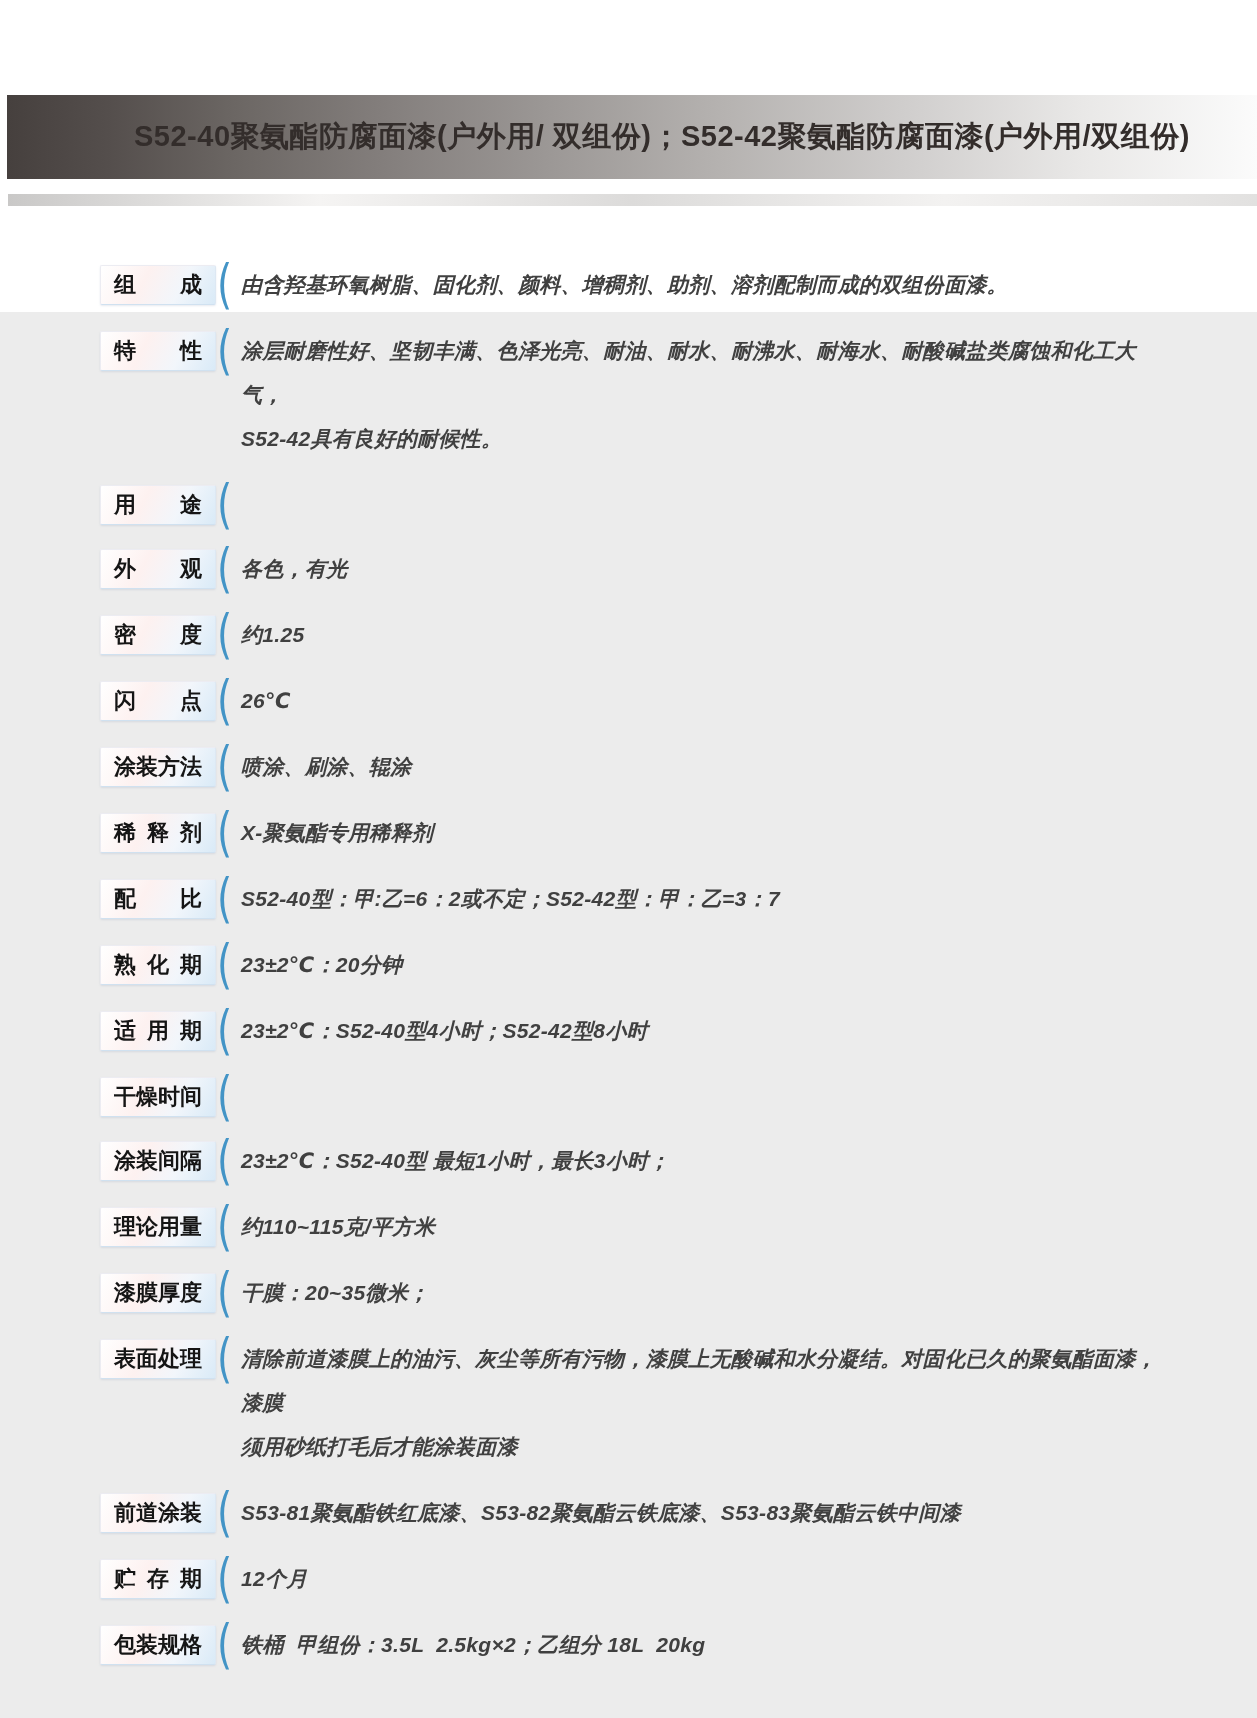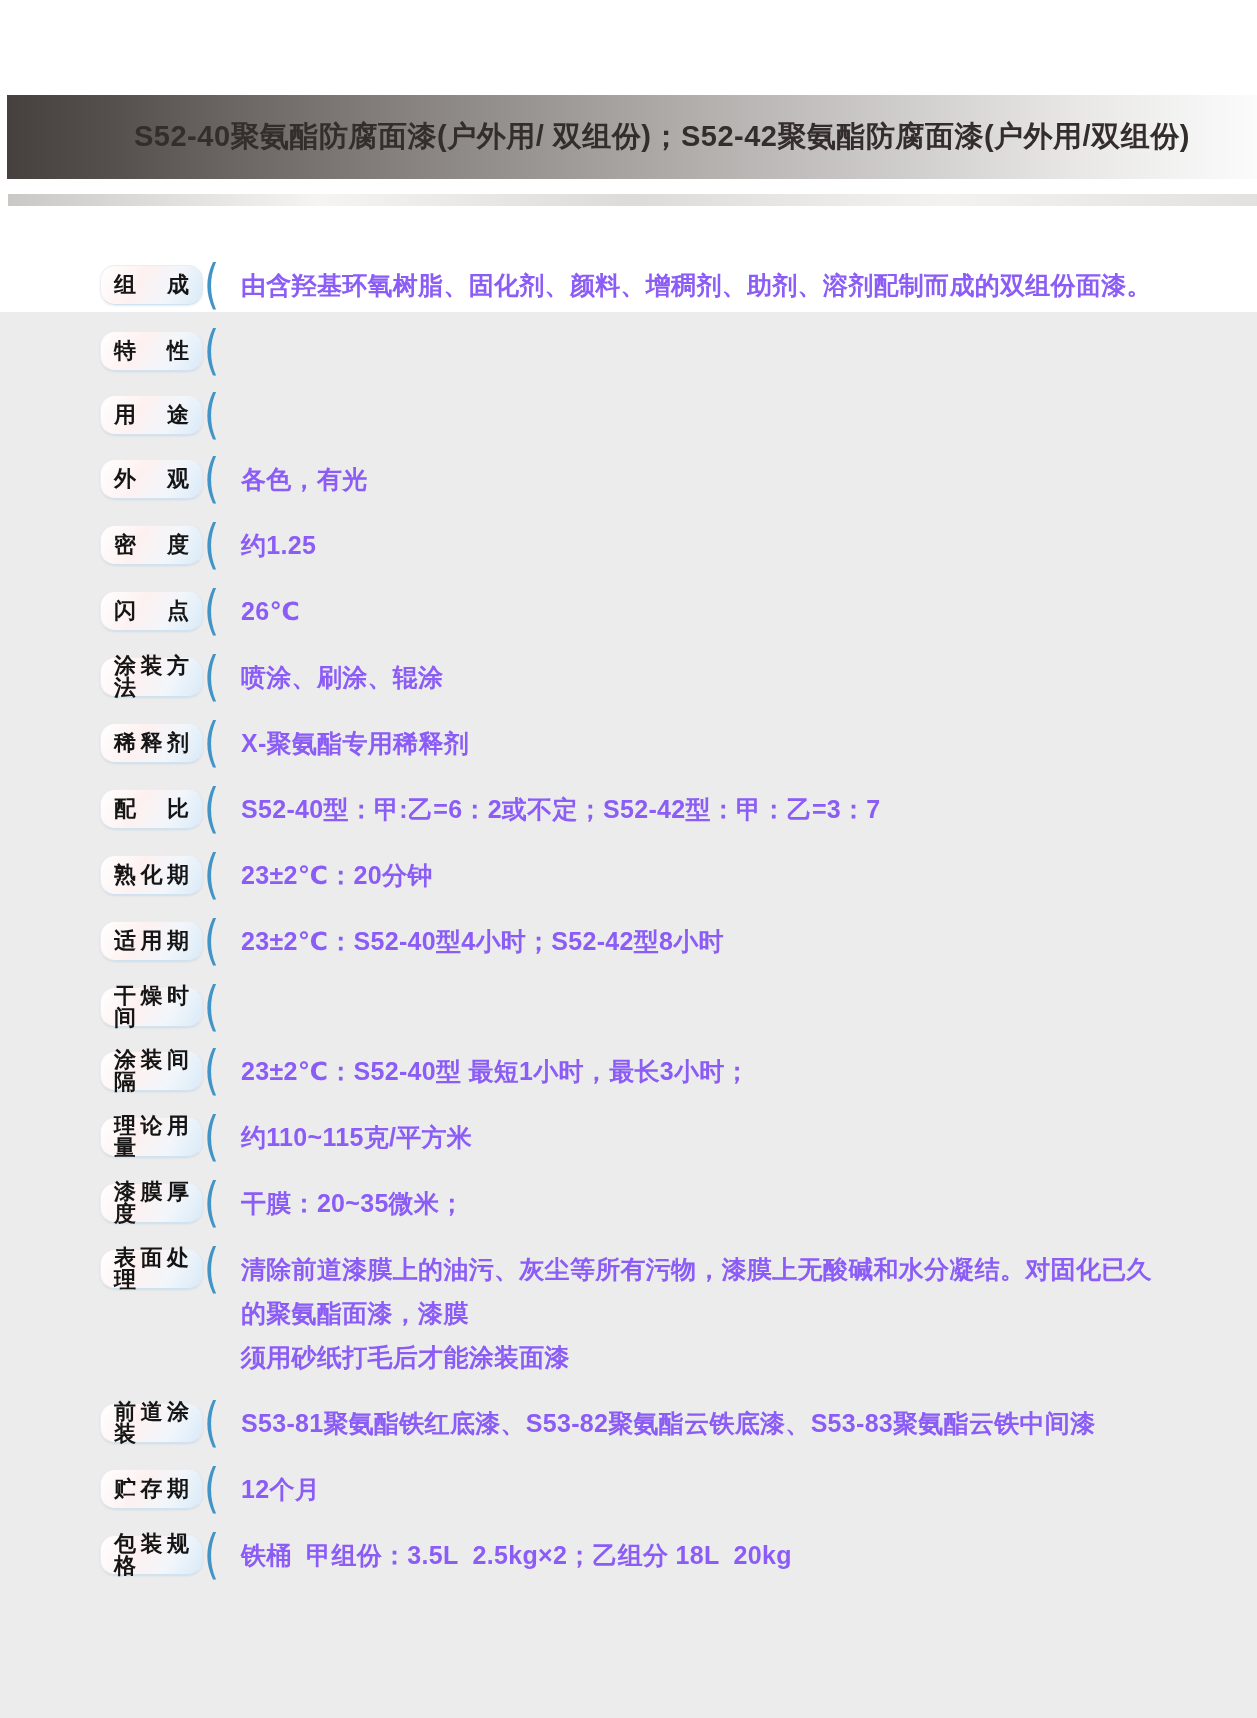--- a/index.html
+++ b/index.html
@@ -31,39 +31,40 @@
     position:absolute;left:0;right:0;top:312px;bottom:0;
     background:#ececec;
   }
   
   .rows{
     position:absolute;left:100px;top:265px;width:1072px;
   }
   .row{display:flex;align-items:flex-start;margin-bottom:24px;}
   .label-col{flex:none;width:141px;display:flex;align-items:flex-start;}
   .pill{
-    box-sizing:border-box;width:103px;height:40px;border-radius:15px;
+    box-sizing:border-box;width:116px;height:40px;border-radius:2px;
     background:linear-gradient(118deg,#ffffff 0%,#fdf1f0 38%,#f2f6fb 68%,#d9eaf7 100%);
     border:1px solid #ececf2;border-bottom-color:#d0e1f0;border-right-color:#dde8f3;
     box-shadow:0 1px 2px rgba(120,140,170,.18);
     display:flex;align-items:center;padding:0 13px;
   }
   .pill-label{
     width:100%;font-size:22px;font-weight:bold;color:#151515;line-height:1;
     text-align:justify;text-align-last:justify;text-justify:inter-character;
   }
   .bracket{
     flex:none;display:block;font-size:54px;line-height:40px;color:#4394c6;
     transform:scaleX(.72);transform-origin:left center;margin-left:1px;
     font-family:"DejaVu Sans",sans-serif;
   }
   .row-content{
-    flex:1;font-size:25px;font-weight:bold;color:#8b5cf6;
+    flex:1;font-size:21px;font-weight:bold;color:#404040;
     line-height:44px;margin-top:-2px;letter-spacing:.3px;
     white-space:pre-wrap;
+    font-style:italic;
   }
 </style>
 </head>
 <body>
 
 <div class="header-band">
   <div class="header-title">S52-40聚氨酯防腐面漆(户外用/ 双组份)；S52-42聚氨酯防腐面漆(户外用/双组份)</div>
 </div>
 <div class="header-strip"></div>
 <div class="gray-bg"></div>
@@ -80,20 +81,22 @@
     <div class="row-content">由含羟基环氧树脂、固化剂、颜料、增稠剂、助剂、溶剂配制而成的双组份面漆。</div>
   </div>
 
   <div class="row">
     <div class="label-col">
       <div class="pill">
         <span class="pill-label">特性</span>
       </div>
       <span class="bracket">(</span>
     </div>
+    <div class="row-content">涂层耐磨性好、坚韧丰满、色泽光亮、耐油、耐水、耐沸水、耐海水、耐酸碱盐类腐蚀和化工大气，
+S52-42具有良好的耐候性。</div>
   </div>
 
   <div class="row">
     <div class="label-col">
       <div class="pill">
         <span class="pill-label">用途</span>
       </div>
       <span class="bracket">(</span>
     </div>
   </div>

